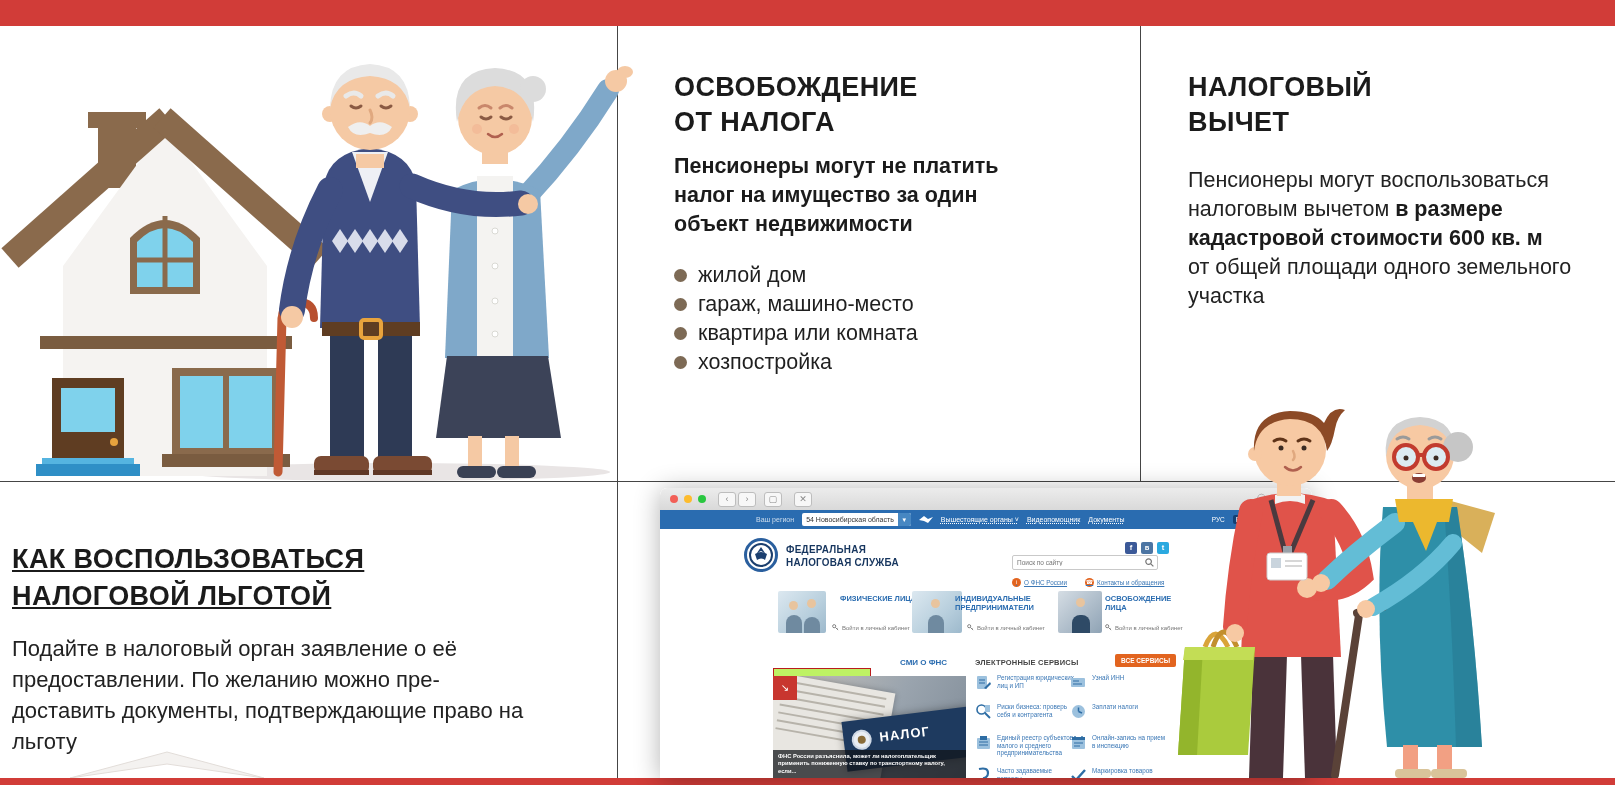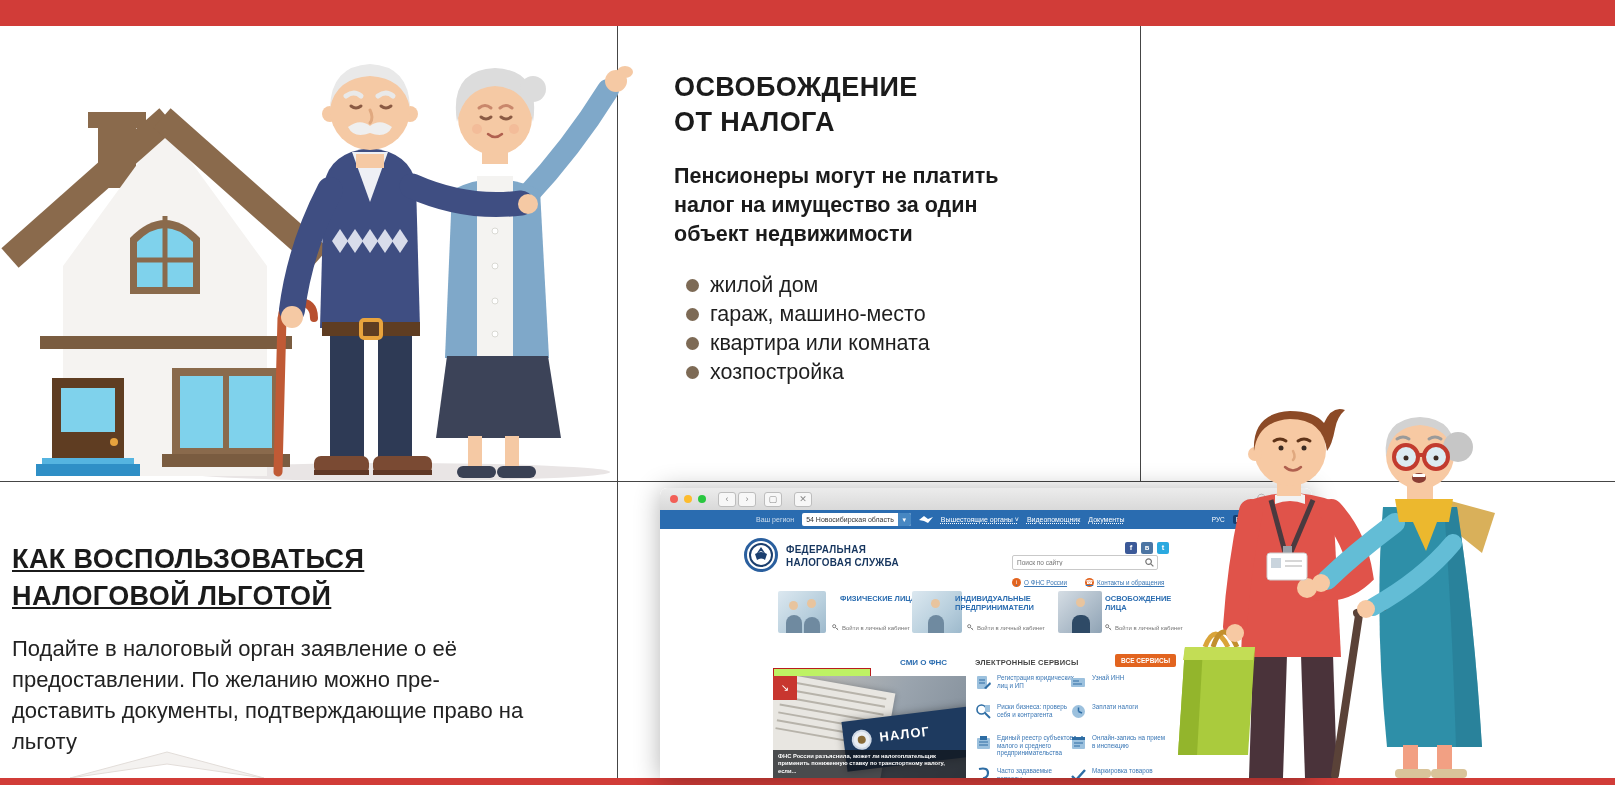--- a/index.html
+++ b/index.html
@@ -7,21 +7,21 @@
           font-family:"Liberation Sans",sans-serif;color:#1d1d1d;}
   .abs{position:absolute;}
   
   .redbar{background:#d13c38;}
   .divider{background:#454545;}
   
   .h-title{font-size:27px;font-weight:700;line-height:35px;letter-spacing:.4px;color:#1b1b1b;}
   .lead{font-size:21.5px;font-weight:700;line-height:29px;color:#1b1b1b;}
   .body-txt{font-size:21.5px;font-weight:400;line-height:29px;color:#222;}
   .body-txt b{font-weight:700;color:#1b1b1b;}
-  ul.blt{list-style:none;margin:12px;padding:0;}
+  ul.blt{list-style:none;margin:0;padding:0;}
   ul.blt li{display:flex;align-items:center;height:29px;font-size:21.5px;color:#1f1f1f;}
   ul.blt .dot{width:13px;height:13px;border-radius:50%;background:#7d6a55;margin-right:11px;flex:0 0 auto;}
   
   #browser{left:660px;top:488px;width:652px;height:290px;background:#fff;border-radius:7px 7px 0 0;
            box-shadow:0 2px 26px rgba(0,0,0,.30);overflow:hidden;z-index:2;}
   .chrome{position:relative;height:22px;background:linear-gradient(#ececec,#d9d9d9);border-bottom:1px solid #b9b9b9;border-radius:7px 7px 0 0;}
   .tl{position:absolute;top:7px;width:8px;height:8px;border-radius:50%;}
   .navbtn{position:absolute;top:4px;width:16px;height:13px;border:1px solid #bdbdbd;border-radius:3px;background:#f7f7f7;
           font-size:9px;line-height:12px;text-align:center;color:#8a8a8a;}
   .urlfield{position:absolute;left:170px;right:132px;top:4px;height:14px;background:#fcfcfc;border:1px solid #c9c9c9;
@@ -176,41 +176,51 @@
       <path d="M412 160 Q466 184 521 177" stroke="#3f4e82" stroke-width="25" fill="none" stroke-linecap="round"></path>
       <circle cx="528" cy="178" r="10" fill="#f5c9a4"></circle>
     </g>
   </svg>
 
   <div class="abs" style="left:674px;top:70px;width:452px;z-index:2;">
     <div class="h-title">
       <span style="display:block">ОСВОБОЖДЕНИЕ</span>
       <span style="display:block">ОТ НАЛОГА</span>
     </div>
-    <div class="lead" style="margin-top:22px;width:362px;">Пенсионеры могут не платить налог на имущество за один объект недвижимости</div>
+    <div class="lead" style="margin-top:12px;width:362px;">Пенсионеры могут не платить налог на имущество за один объект недвижимости</div>
     <ul class="blt" style="margin-top:22px;">
       <li>
           <span class="dot"></span>
           <span>жилой дом</span>
         </li>
       <li>
           <span class="dot"></span>
           <span>гараж, машино-место</span>
         </li>
       <li>
           <span class="dot"></span>
           <span>квартира или комната</span>
         </li>
       <li>
           <span class="dot"></span>
           <span>хозпостройка</span>
         </li>
     </ul>
   </div>
 
+  <div class="abs" style="left:1188px;top:70px;width:405px;z-index:2;">
+    <div class="h-title">
+      <span style="display:block">НАЛОГОВЫЙ</span>
+      <span style="display:block">ВЫЧЕТ</span>
+    </div>
+    <div class="body-txt" style="margin-top:26px;width:392px;">
+      <span>Пенсионеры могут воспользоваться налоговым вычетом </span><b>в размере кадастровой стоимости 600 кв. м</b>
+      <span style="display:block">от общей площади одного земельного участка</span>
+    </div>
+  </div>
 
   <div class="abs" style="left:12px;top:541px;width:545px;z-index:2;">
     <div class="h-title" style="line-height:37px;text-decoration:underline;">
       <span style="display:block">КАК ВОСПОЛЬЗОВАТЬСЯ</span>
       <span style="display:block">НАЛОГОВОЙ ЛЬГОТОЙ</span>
     </div>
     <div class="body-txt" style="margin-top:18px;width:528px;font-size:22px;line-height:31px;">Подайте в налоговый орган заявление о её предоставлении. По желанию можно пре-доставить документы, подтверждающие право на льготу</div>
   </div>
 
   <svg class="abs" id="paper" style="left:70px;top:748px;" width="200" height="30" viewBox="0 0 200 30">

